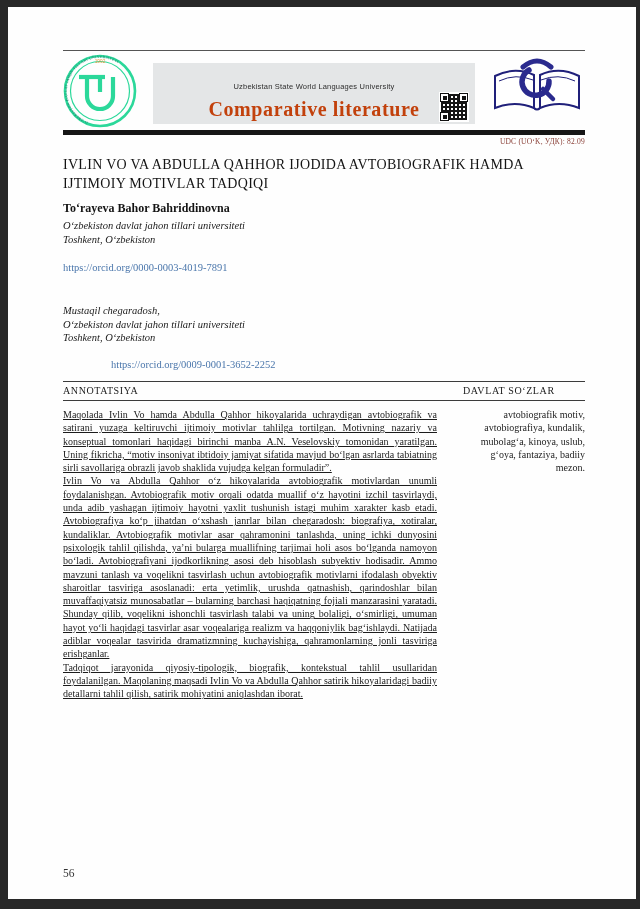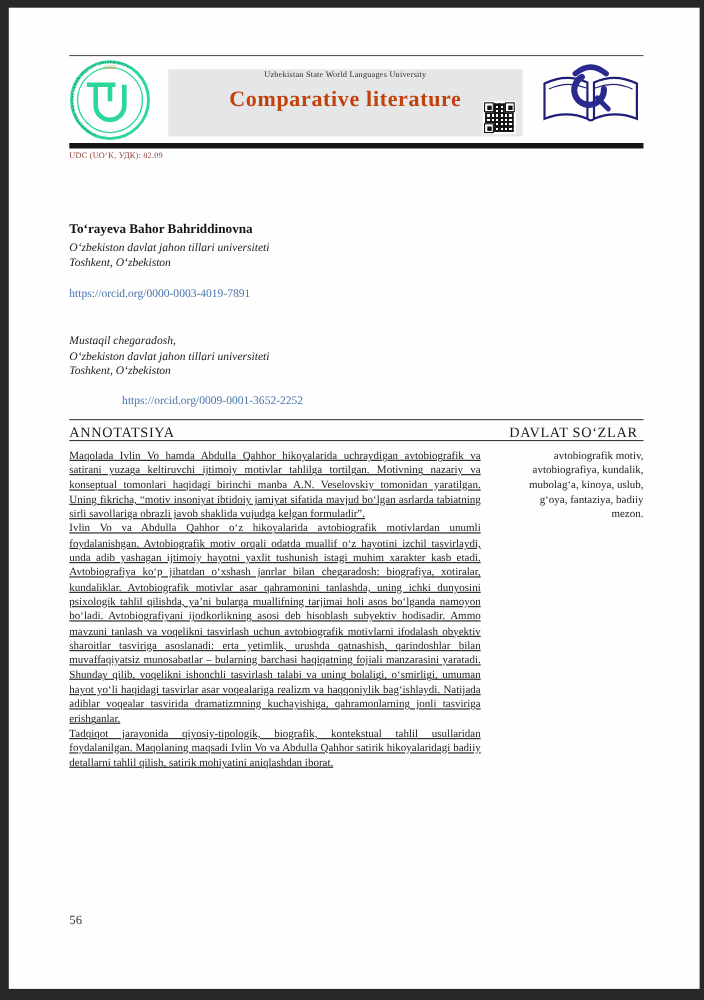--- a/index.html
+++ b/index.html
@@ -10,55 +10,55 @@
   .page  { position:absolute; left:8px; top:7px; width:628px; height:892px; background:#fefefe; }
 
   .rule { position:absolute; left:55px; width:522px; height:0; border-top:1px solid #3c3c3c; }
   .rule-top { top:43px; border-top-color:#555; }
   .rule-1 { top:374px; }
   .rule-2 { top:393px; }
 
   .header-row { position:absolute; left:55px; top:47px; width:522px; height:74px; display:flex; align-items:flex-start; }
   .seal { width:74px; height:74px; flex:0 0 74px; }
   .masthead { position:relative; flex:1; height:61px; margin:9px 14px 0 16px; background:#e4e6e7; text-align:center; }
-  .uni { padding-top:0; font-family:Liberation Serif, serif; font-size:7.5px; color:#2d2d2d; letter-spacing:0.2px; }
+  .uni { padding-top:19px; font-family:Liberation Sans, sans-serif; font-size:7.5px; color:#2d2d2d; letter-spacing:0.2px; }
   .journal { margin-top:7px; font-size:20px; color:#c2410c; letter-spacing:0.6px;font-weight:bold; }
   .qr { position:absolute; right:6px; bottom:2px; width:30px; height:30px; background:#fff; }
   .qr-in { position:absolute; inset:2px;
            background-image:repeating-linear-gradient(0deg,#151515 0 2px,transparent 2px 4px),
                             repeating-linear-gradient(90deg,#151515 0 2px,#fff 2px 4px); }
   .qr .f { position:absolute; width:9px; height:9px; background:#fff; border:1.5px solid #111; }
   .qr .f::after { content:""; position:absolute; inset:1.5px; background:#111; }
   .qr .tl { left:1px; top:1px; } .qr .tr { right:1px; top:1px; } .qr .bl { left:1px; bottom:1px; }
   .booklogo { width:96px; height:64px; flex:0 0 96px; margin-top:2px; }
 
   .black-bar { position:absolute; left:55px; top:123px; width:522px; height:5px; background:#161616; }
 
-  .udc { position:absolute; left:55px; top:130px; width:522px; 
+  .udc { position:absolute; left:55px; top:130px; width:522px; text-align:right;
          font-size:7.5px; color:#8a4038; letter-spacing:0.2px; }
 
   .title { position:absolute; left:55px; top:148px; width:525px;
            font-size:14px; font-weight:normal; line-height:19px; color:#141414; letter-spacing:0.3px; }
 
   .a-name  { position:absolute; left:55px; width:420px; font-size:12px; font-weight:bold; color:#141414; }
   .a-lines { position:absolute; left:55px; width:420px; font-style:italic; font-size:10.5px; line-height:13.5px; color:#202020; }
   .orcid   { position:absolute; left:55px; width:420px; font-size:10.5px; color:#4a76ab; text-decoration:none; cursor:pointer; }
   .a1-name  { top:194px; } .a1-lines { top:212px; } .a1-orcid { top:255px; }
   .a2-name  { top:279px; } .a2-lines { top:297px; } .a2-orcid { top:352px;padding-left:48px; }
 
-  .sec-head { position:absolute; top:378px; font-size:13px; letter-spacing:0.6px; color:#1a1a1a; }
+  .sec-head { position:absolute; top:378px; font-size:10px; letter-spacing:0.6px; color:#1a1a1a; }
   .sec-head.abs { left:55px; } .sec-head.kw { left:455px; }
 
   .columns { position:absolute; left:55px; top:401px; width:522px; display:flex; }
   .abs-col { width:374px; margin-right:26px; font-size:10px; line-height:13.3px;
              text-align:justify; color:#1c1c1c; }
   .abs-col p { margin:0;text-decoration:underline; }
   .kw-col  { width:122px; font-size:10px; line-height:13.3px; color:#1c1c1c;text-align:right; }
 
-  .pagenum { position:absolute; left:55px; top:824px; font-size:11.5px; color:#333; }
+  .pagenum { position:absolute; left:55px; top:860px; font-size:11.5px; color:#333; }
 </style>
 </head>
 <body>
 
 <div class="frame">
   <div class="page">
 
     <div class="rule rule-top"></div>
 
     <div class="header-row">
@@ -100,20 +100,21 @@
         <path d="M40 14 A 13.5 13.5 0 1 0 60 25" fill="none" stroke="#2a2a8e" stroke-width="5.5" stroke-linecap="round"></path>
         <path d="M34 11 Q48 -1 62 11" fill="none" stroke="#2a2a8e" stroke-width="5" stroke-linecap="round"></path>
         <path d="M54 33 L64 43" stroke="#2a2a8e" stroke-width="4.5" stroke-linecap="round"></path>
       </svg>
     </div>
 
     <div class="black-bar"></div>
 
     <div class="udc">UDC (UOʻK, УДК): 82.09</div>
 
+    <h1 class="title">IVLIN VO VA ABDULLA QAHHOR IJODIDA AVTOBIOGRAFIK HAMDA IJTIMOIY MOTIVLAR TADQIQI</h1>
 
     <div class="a-name a1-name">Toʻrayeva Bahor Bahriddinovna</div>
     <div class="a-lines a1-lines">
       <div>Oʻzbekiston davlat jahon tillari universiteti</div>
       <div>Toshkent, Oʻzbekiston</div>
     </div>
     <a class="orcid a1-orcid">https://orcid.org/0000-0003-4019-7891</a>
 
     <div class="a-lines a2-lines">
       <div>Mustaqil chegaradosh,</div>

